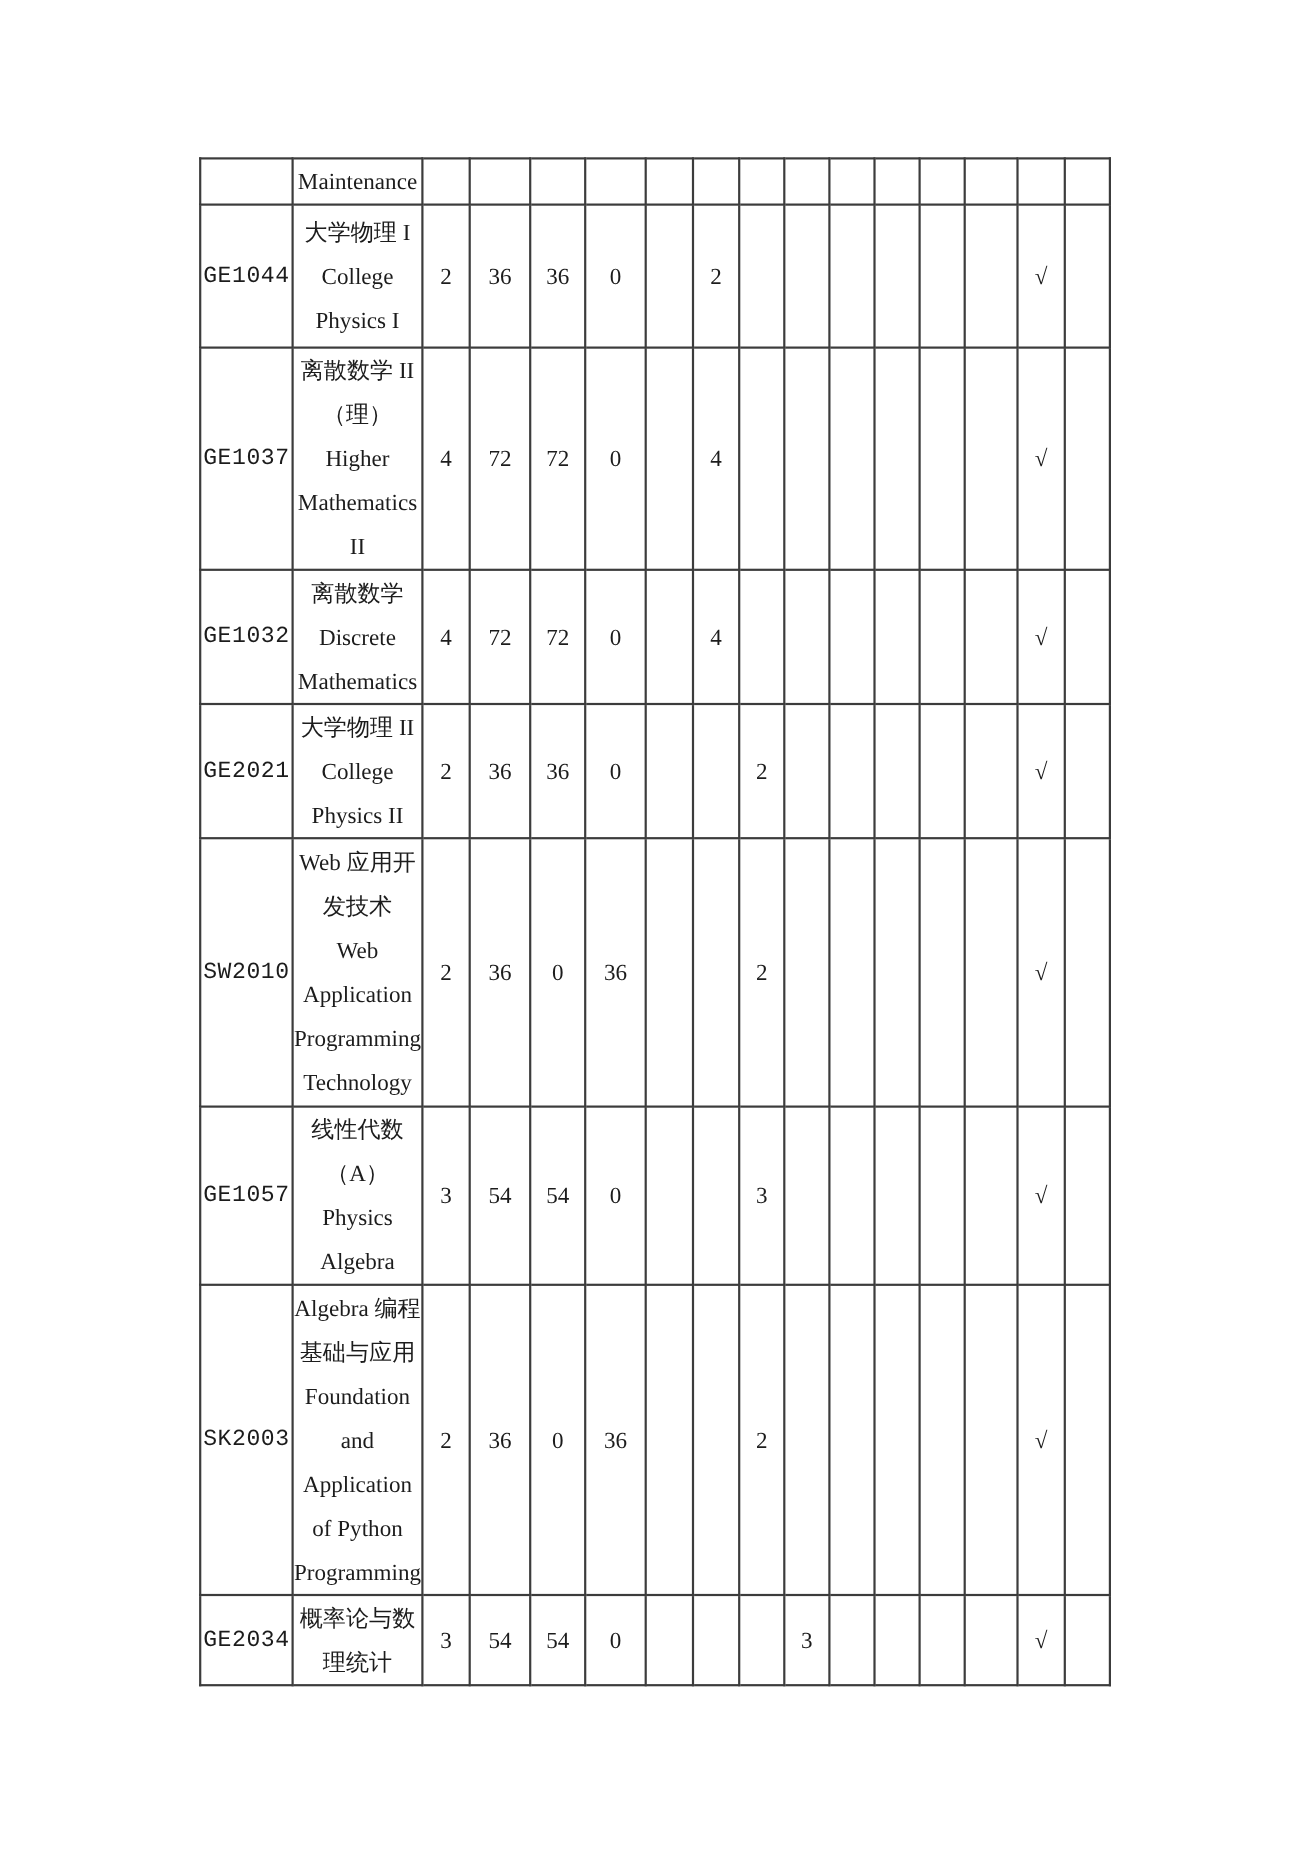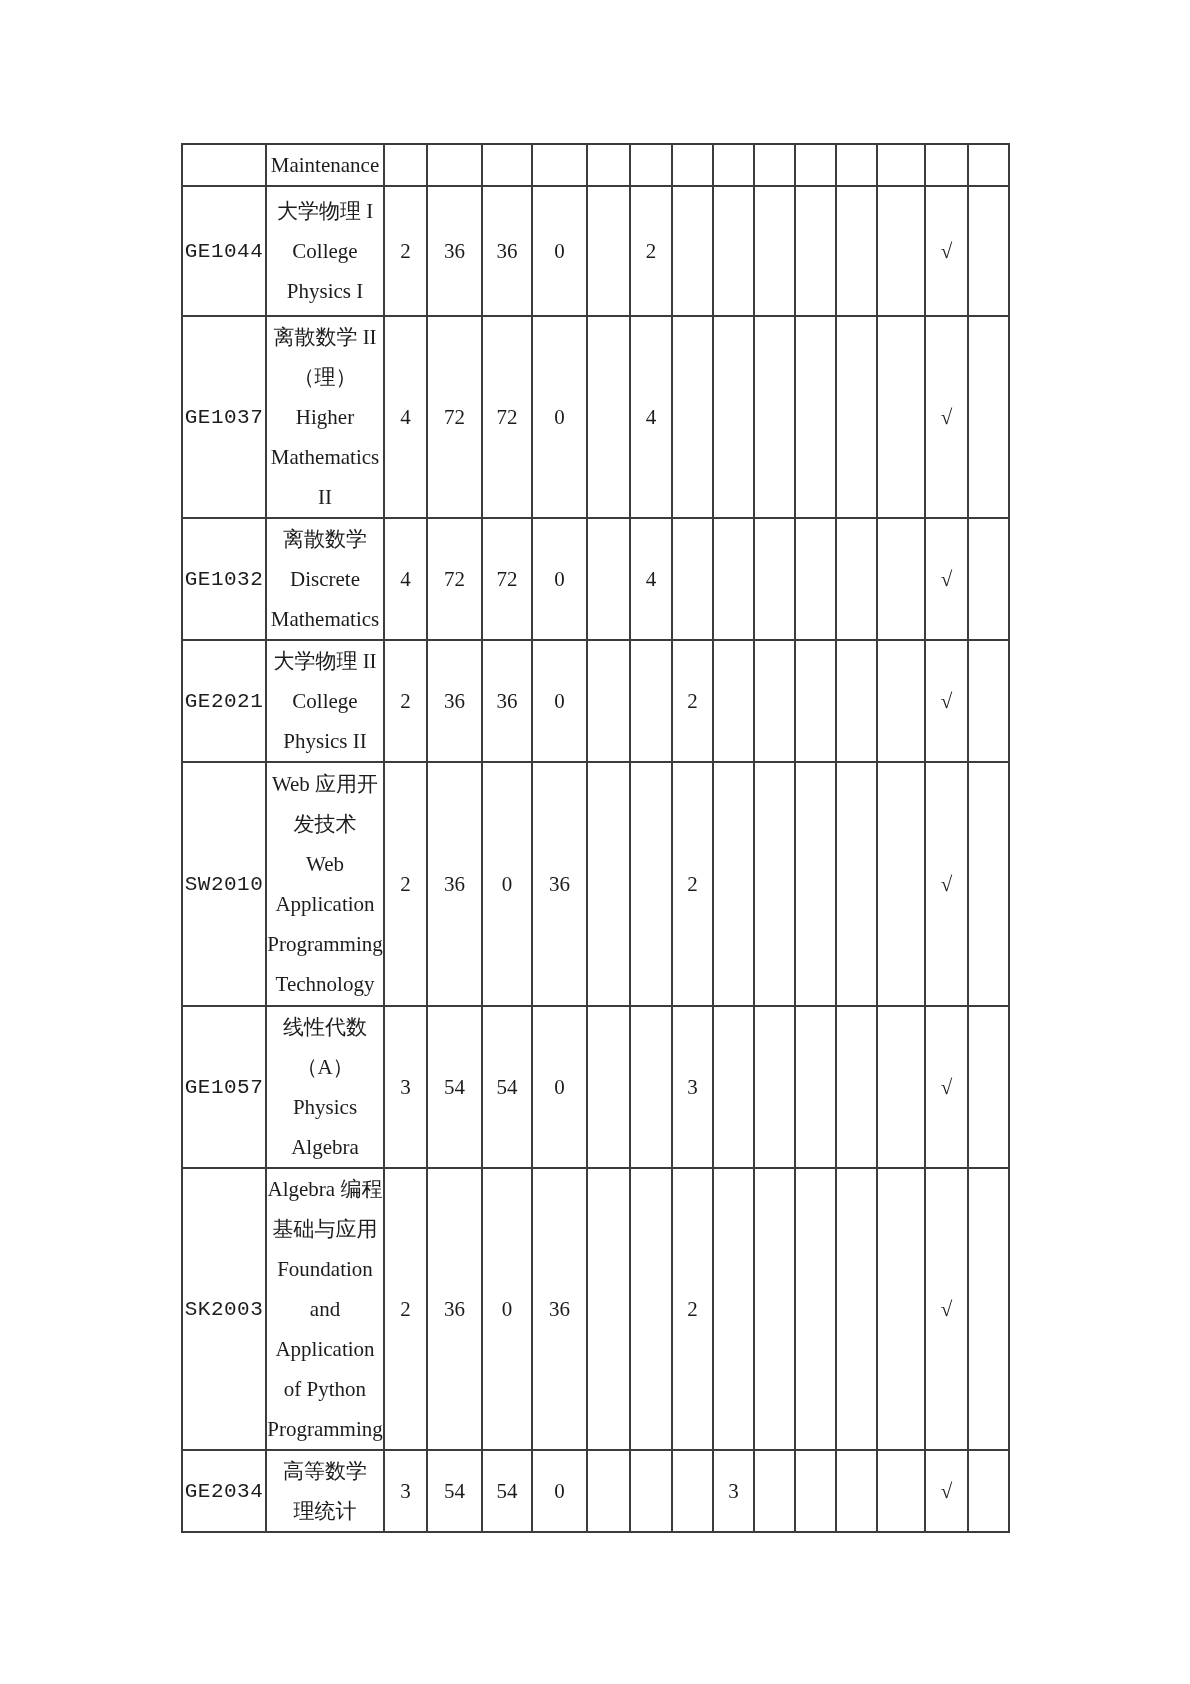--- a/index.html
+++ b/index.html
@@ -266,21 +266,21 @@
         <td></td>
         <td></td>
         <td></td>
         <td>√</td>
         <td></td>
       </tr>
 
       <tr class="r8">
         <td class="code">GE2034</td>
         <td class="name">
-          <div class="nl">高等数学</div>
+          <div class="nl">概率论与数</div>
           <div class="nl">理统计</div>
         </td>
         <td>3</td>
         <td>54</td>
         <td>54</td>
         <td>0</td>
         <td></td>
         <td></td>
         <td></td>
         <td>3</td>

